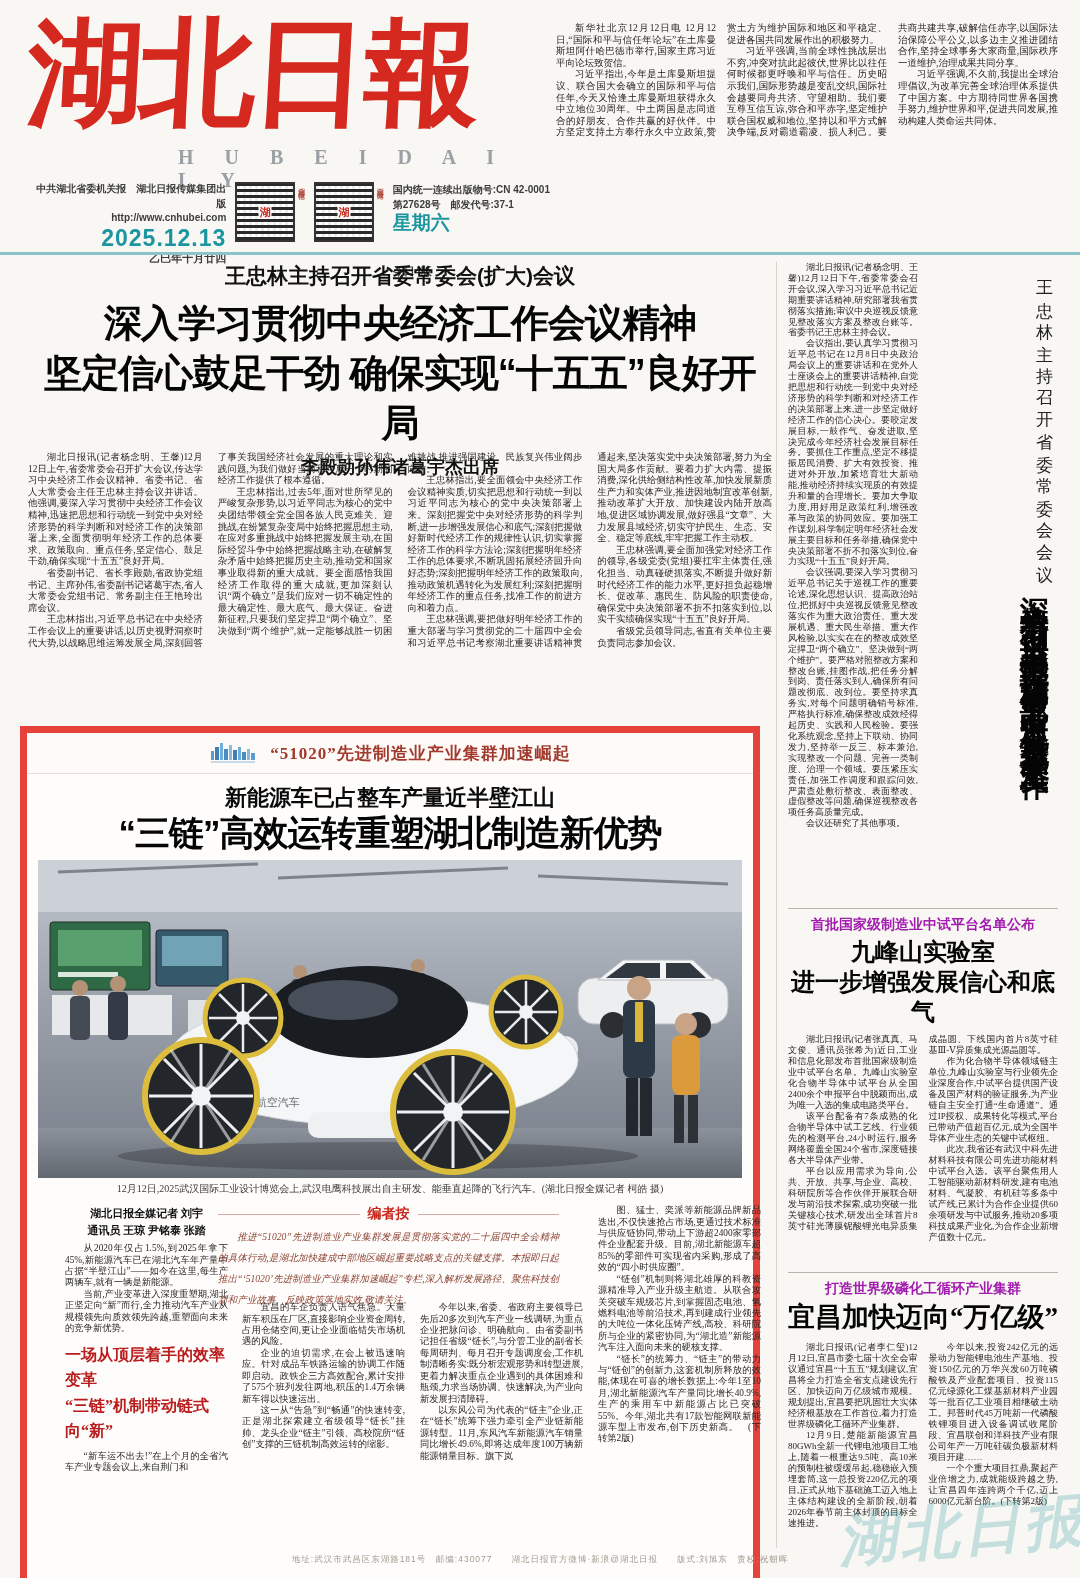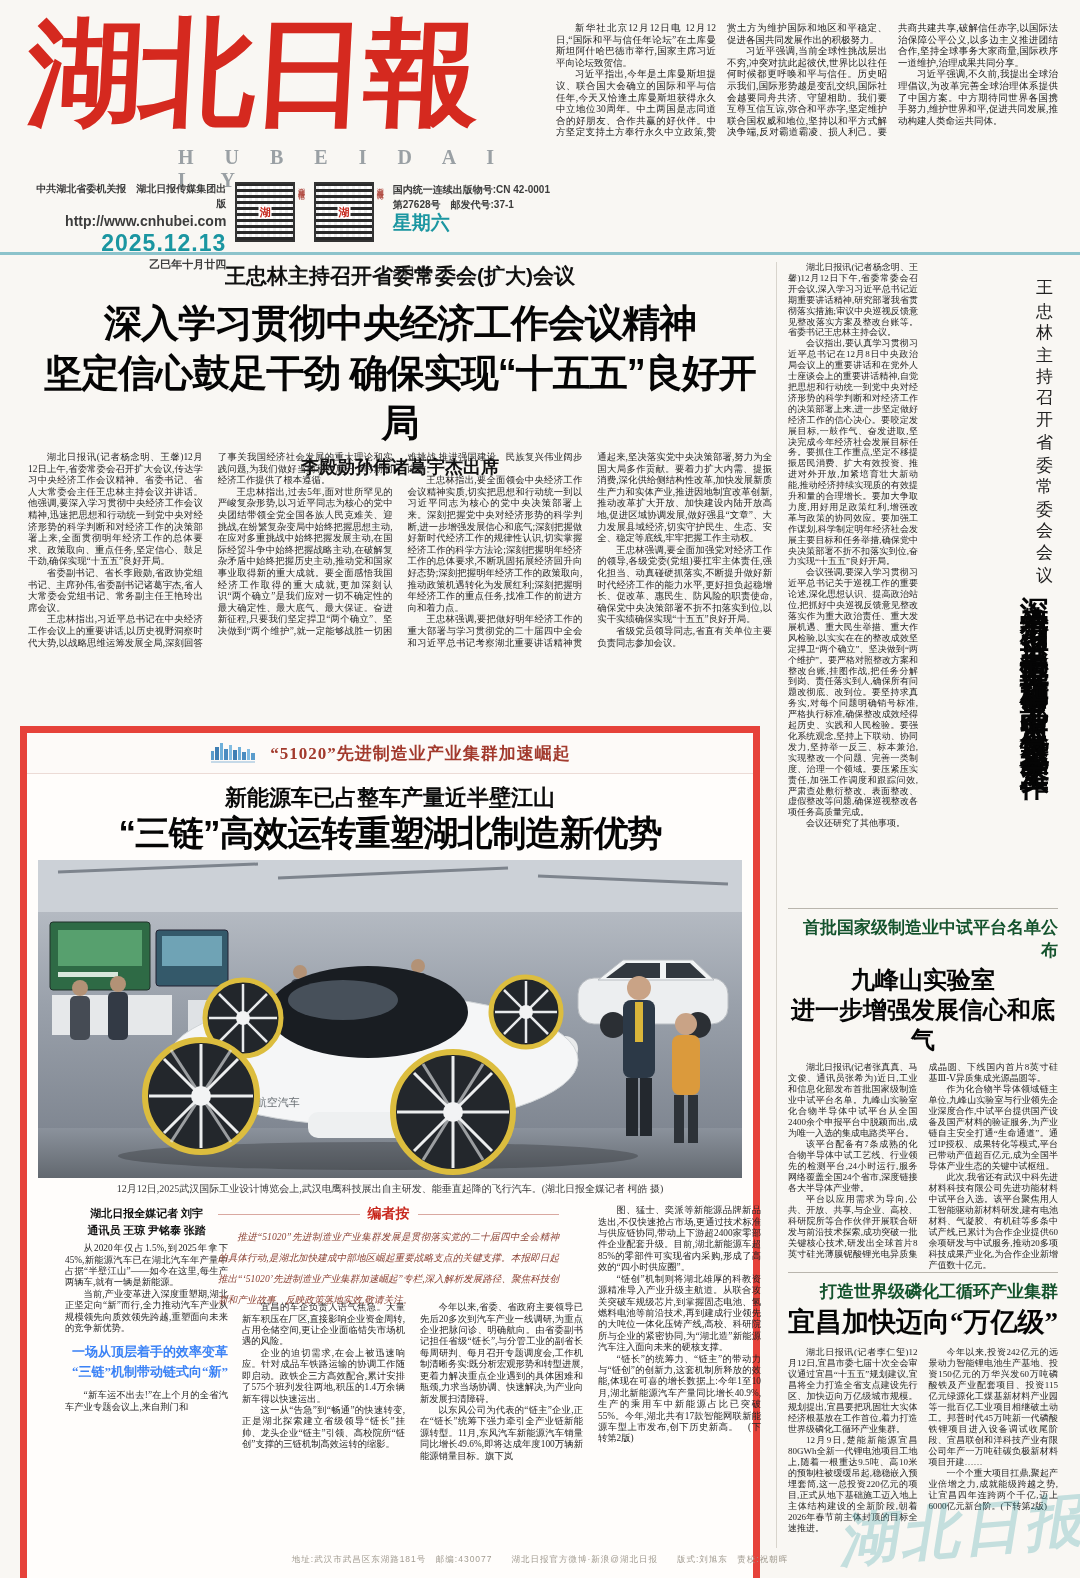--- a/index.html
+++ b/index.html
@@ -9,21 +9,21 @@
   .sans{font-family:"Liberation Sans","DejaVu Sans",sans-serif;}
   .just{text-align:justify;text-justify:inter-character;}
   p.para{margin:0;text-indent:2em;}
   
   .masthead{left:28px;top:14px;width:522px;height:236px;}
   .logo{font-size:116px;line-height:1.05;font-weight:bold;color:#d5291f;letter-spacing:-4px;
         transform:skewX(-3deg);white-space:nowrap;}
   .logo-en{position:absolute;left:150px;top:132px;font-size:20px;letter-spacing:13px;color:#9aa0a4;font-weight:bold;}
   .pub-info{position:absolute;left:0;top:168px;width:522px;display:flex;gap:9px;align-items:flex-start;}
   .pub-left{width:206px;text-align:right;font-size:10px;line-height:1.45;font-weight:bold;color:#3c3c3c;}
-  .pub-left .url{font-size:14px;text-align:right;}
+  .pub-left .url{font-size:10px;text-align:right;}
   .pub-left .date{font-size:23px;color:#1b96a1;line-height:1.1;font-weight:bold;letter-spacing:1px;}
   .pub-left .lunar{font-size:11px;}
   .qr-wrap{display:flex;align-items:flex-start;gap:2px;}
   .qr{width:56px;height:56px;border:2px solid #333;background:
       repeating-linear-gradient(0deg,#2a2a2a 0 3px,rgba(255,255,255,.92) 3px 6px),
       repeating-linear-gradient(90deg,#2a2a2a 0 3px,#ffffff 3px 6px);
       position:relative;}
   .qr span{position:absolute;left:50%;top:50%;transform:translate(-50%,-50%);background:#fff;
       color:#c5271d;font-size:11px;font-weight:bold;padding:0 1px;line-height:1.1;}
   .qr-cap{writing-mode:vertical-rl;font-size:7px;color:#b04a40;letter-spacing:1px;line-height:1.1;}
@@ -47,21 +47,21 @@
   
   .right-art{left:788px;top:262px;width:270px;height:642px;display:flex;}
   .ra-body{width:130px;height:642px;overflow:hidden;font-size:9px;line-height:10.9px;color:#262626;}
   .ra-heads{flex:1;writing-mode:vertical-rl;display:flex;padding-left:4px;}
   .ra-kicker{font-size:17px;letter-spacing:22px;color:#222;margin:4px 2px 0 6px;}
   .ra-h{font-weight:900;font-size:29px;letter-spacing:5px;color:#050505;margin:0 3px;
         font-family:"Liberation Sans","DejaVu Sans",sans-serif;}
   .hr-gray{background:#b9b5ad;height:1px;}
   
   .jfs{left:788px;top:916px;width:270px;}
-  .sec-kicker{font-size:17px;font-weight:bold;text-align:right;color:#14532d;
+  .sec-kicker{font-size:14px;font-weight:bold;text-align:center;color:#a21caf;
               font-family:"Liberation Sans","DejaVu Sans",sans-serif;}
   .sec-head{font-size:24px;font-weight:900;text-align:center;line-height:1.25;color:#050505;margin-top:3px;}
   .sec-body{margin-top:7px;overflow:hidden;column-count:2;column-gap:11px;
             font-size:9px;line-height:11px;color:#262626;}
   .jfs .sec-body{height:250px;}
   .yc{left:788px;top:1280px;width:270px;}
   .yc .sec-head{font-size:27px;}
   .yc .sec-body{height:190px;}
   
   .feature{left:20px;top:726px;width:740px;height:956px;border:7px solid #e6423a;background:#fffdfb;box-sizing:border-box;}
@@ -75,21 +75,21 @@
   .fb-photo{display:block;margin:7px auto 0;width:704px;height:318px;background:#8d939c;}
   .fb-caption{text-align:center;font-size:10px;color:#3a3a3a;margin-top:4px;}
   .fb-cols{position:relative;margin:9px 14px 0;height:296px;}
   .fb-col{position:absolute;top:0;width:163px;height:296px;overflow:hidden;
           font-size:9.3px;line-height:11.4px;color:#262626;margin-left:24px;}
   .fb-col1{left:0;}
   .fb-col2{left:177px;top:97px;height:199px;}
   .fb-col3{left:355px;top:97px;height:199px;}
   .fb-col4{left:533px;}
   .fb-byline{text-align:center;font-weight:bold;font-size:11px;line-height:1.5;margin-bottom:5px;color:#111;}
-  .fb-subhead{text-align:right;font-weight:bold;font-size:13px;line-height:1.6;margin:7px 0;color:#3b82f6;}
+  .fb-subhead{text-align:left;font-weight:bold;font-size:16px;line-height:1.6;margin:7px 0;color:#b91c1c;}
   .ed-note{position:absolute;left:177px;top:0;width:341px;height:90px;}
   .ed-label{display:flex;align-items:center;gap:8px;color:#c8271d;font-weight:bold;font-size:14px;justify-content:center;}
   .ed-label:before,.ed-label:after{content:"";flex:1;height:1px;background:#d9a8a0;}
   .ed-body{margin-top:3px;font-size:9.6px;line-height:21px;color:#8c4335;font-style:italic;text-indent:2em;
            text-align:justify;}
   
   .footer{left:0;top:1554px;width:1080px;text-align:center;font-size:8.5px;color:#a19b90;letter-spacing:1px;
           font-family:"Liberation Sans","DejaVu Sans",sans-serif;}
   .watermark{right:-6px;top:1492px;font-size:58px;font-style:italic;font-weight:bold;
              color:rgba(40,150,160,0.25);transform:rotate(-5deg);letter-spacing:4px;pointer-events:none;}

